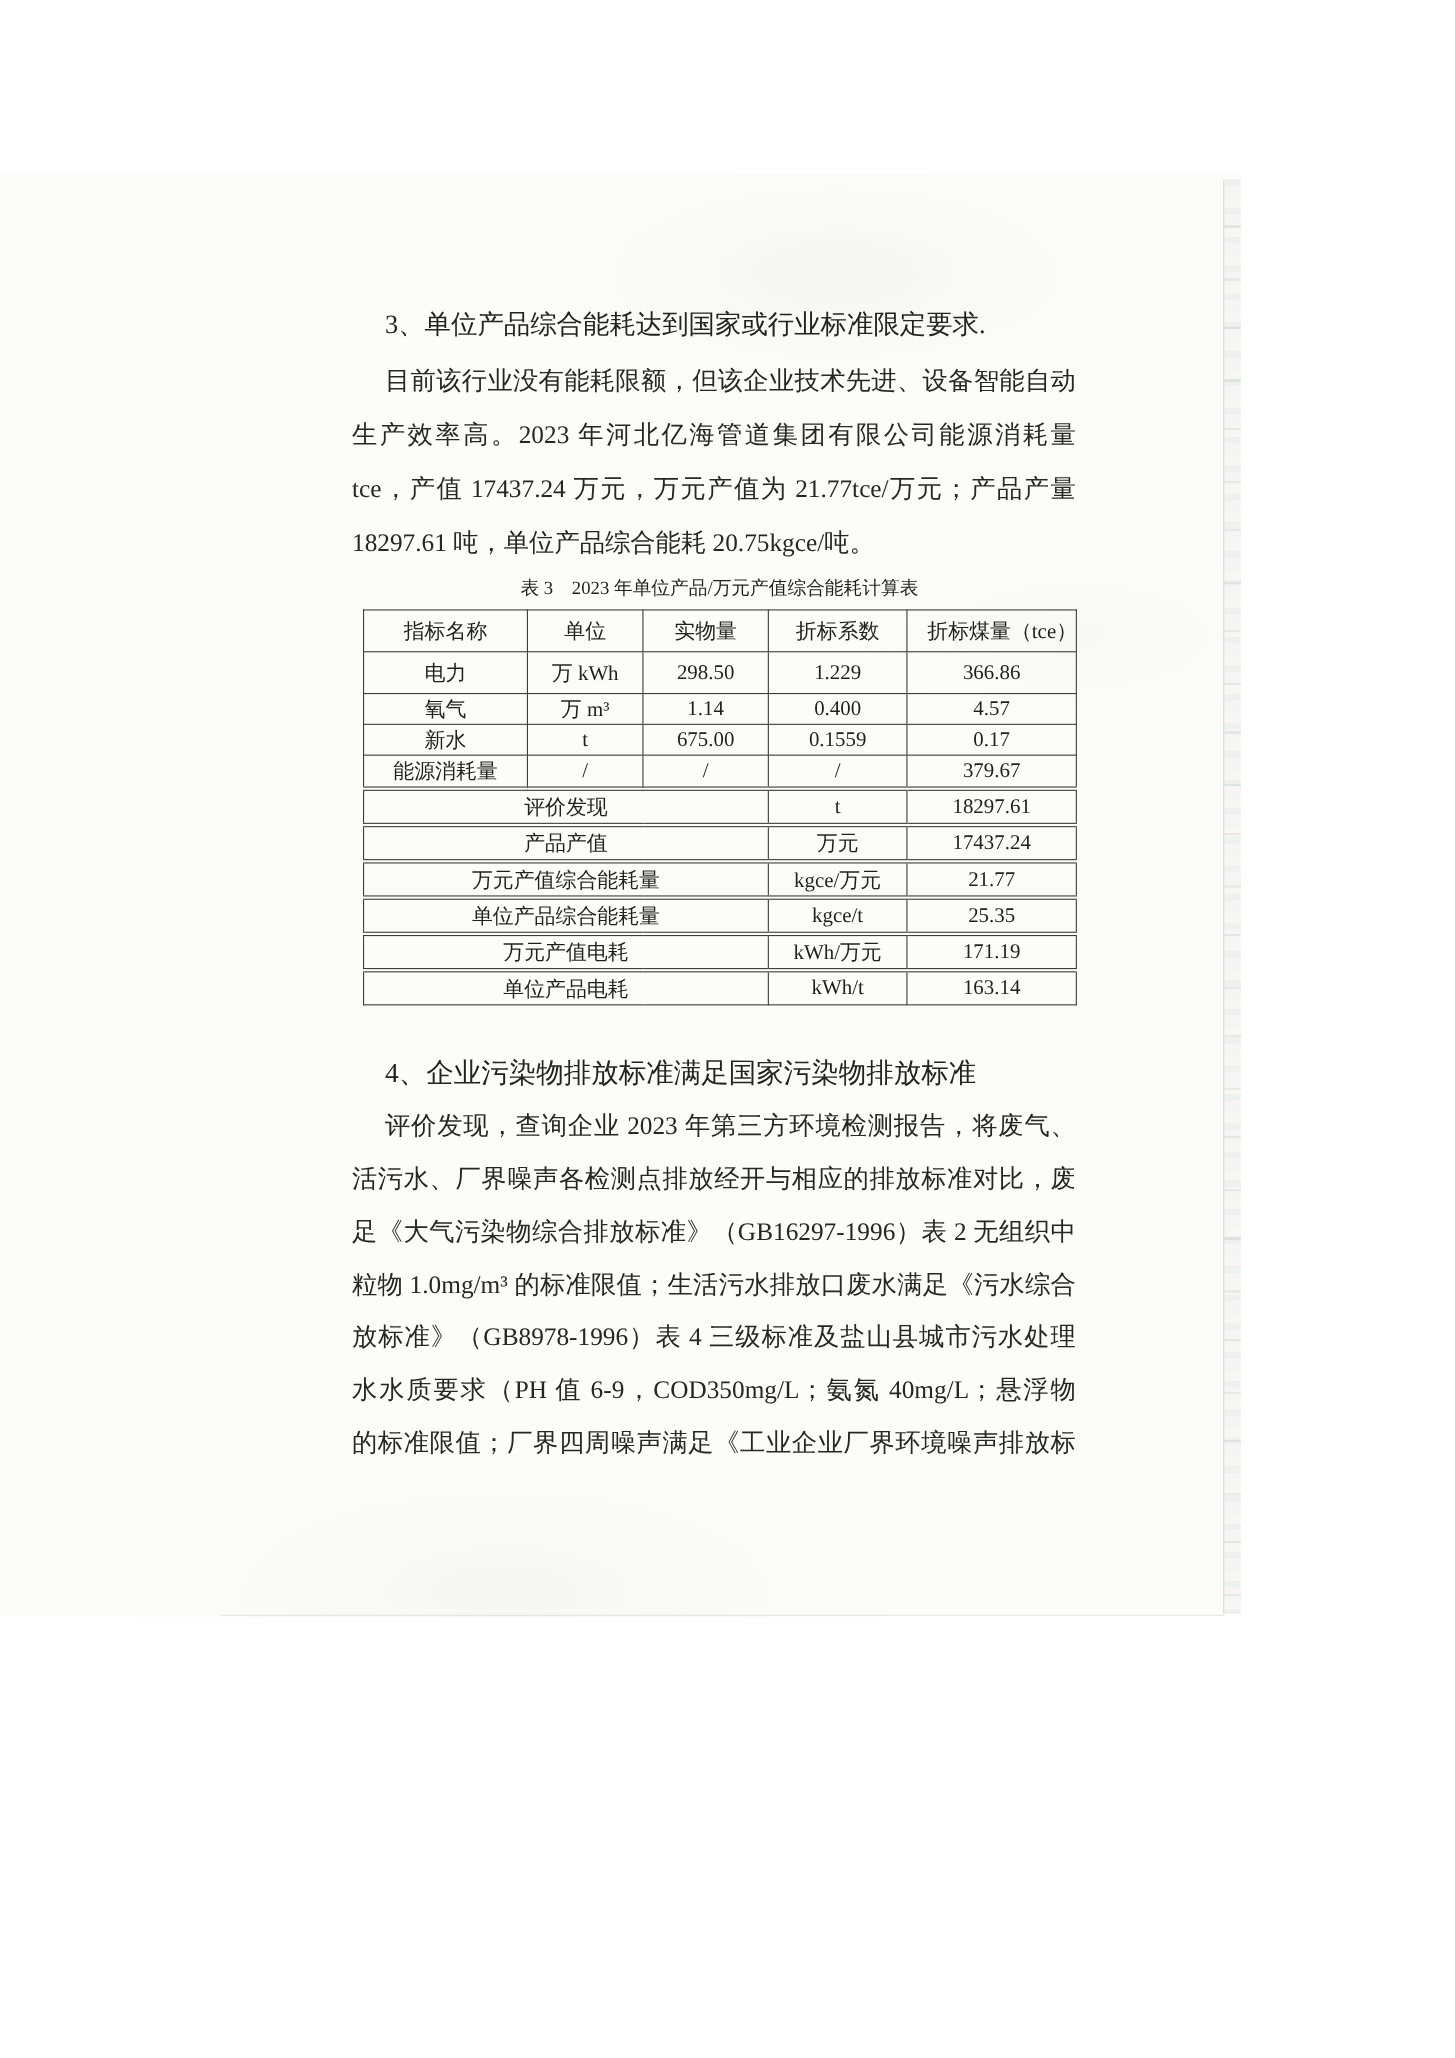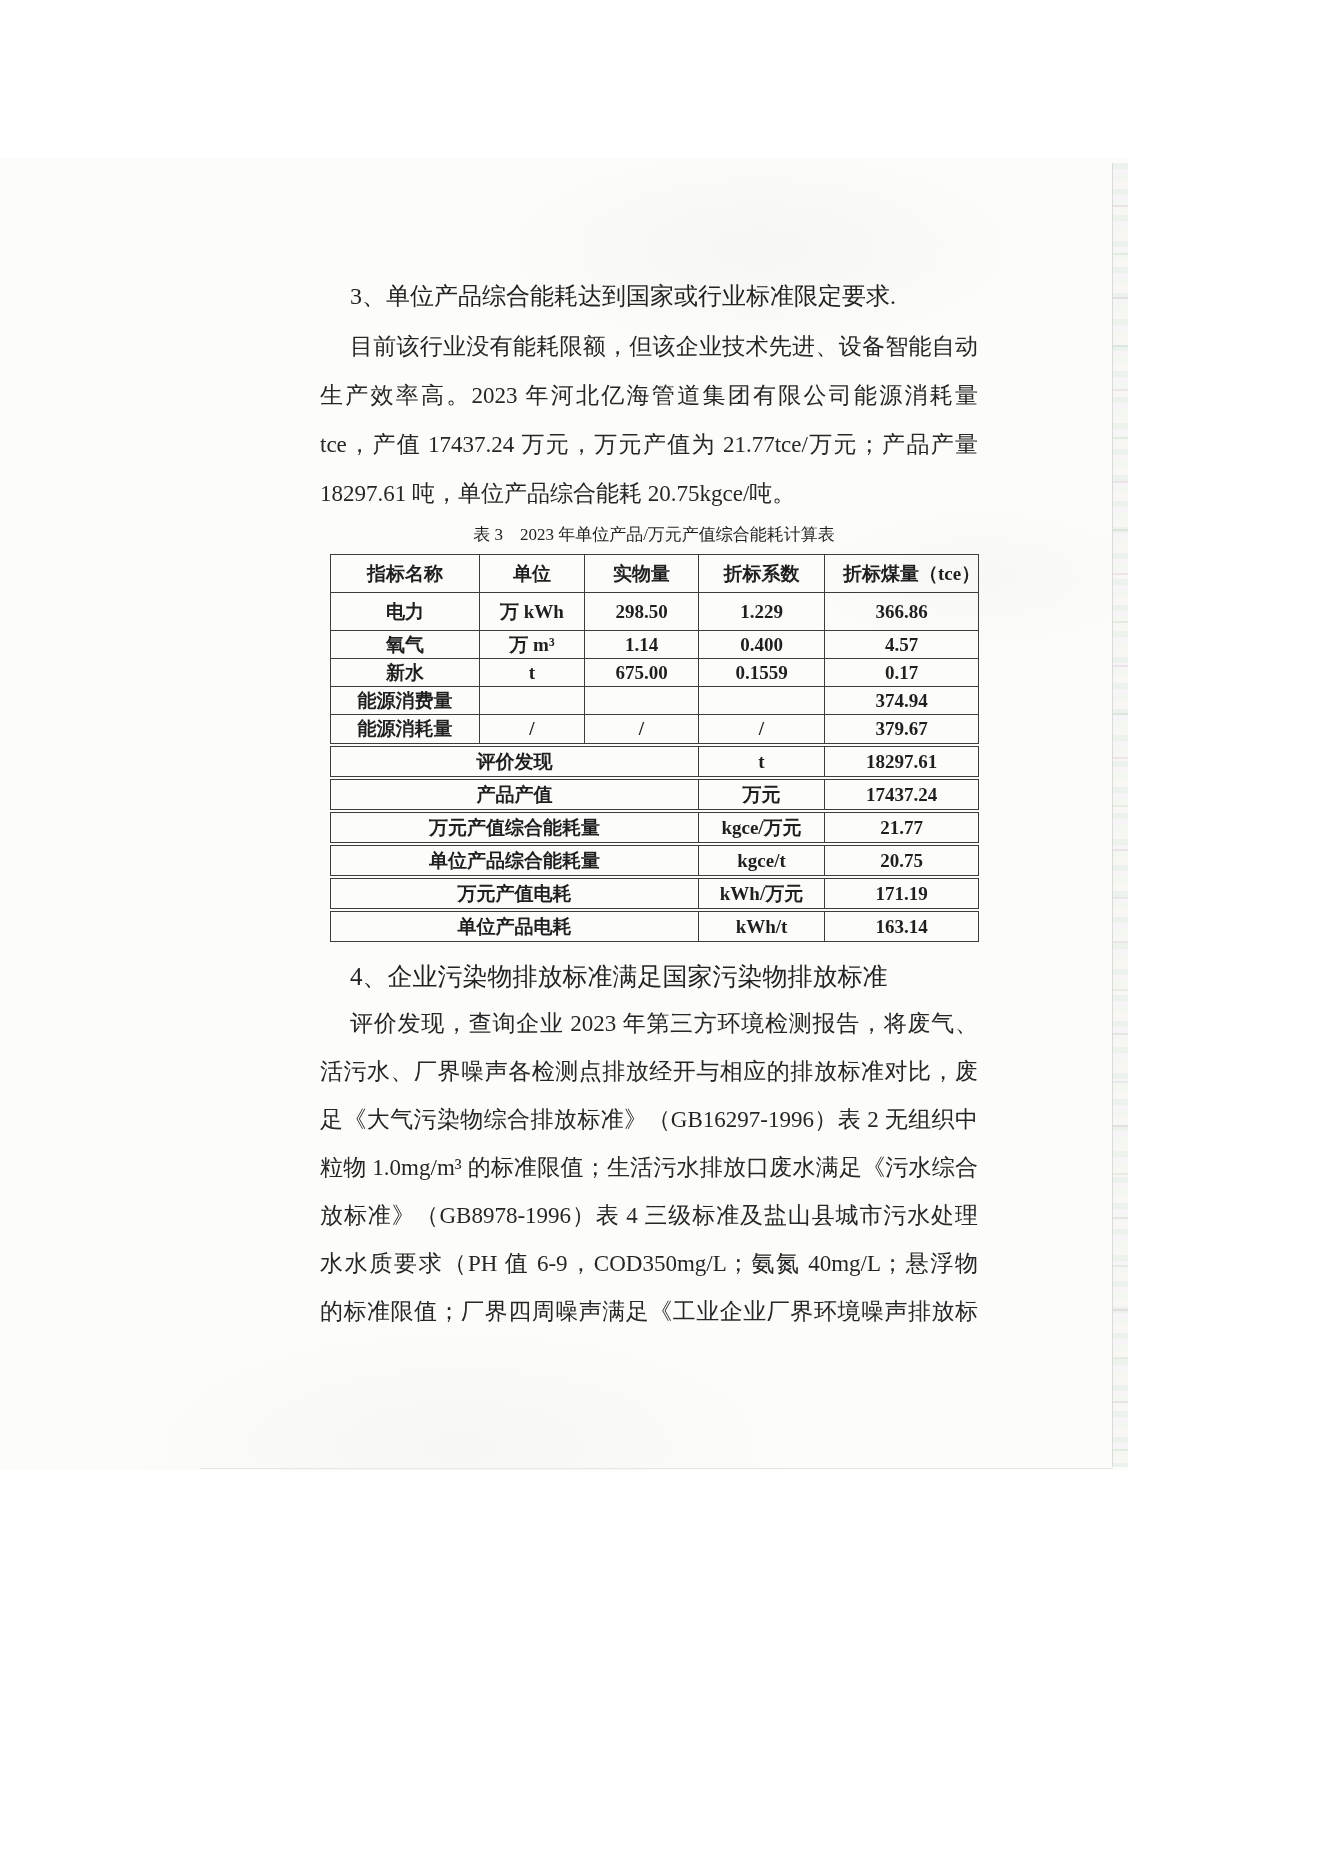--- a/index.html
+++ b/index.html
@@ -56,21 +56,21 @@
     position:absolute;left:10px;top:518px;width:648px;height:34px;
     line-height:34px;text-align:center;font-size:17px;color:#1f1f1f;
   }
   table.energy{
     position:absolute;left:10px;top:554px;width:648px;
     border-collapse:collapse;table-layout:fixed;
     font-size:19px;color:#1f1f1f;
   }
   table.energy th,table.energy td{
     border:1.5px solid #3d3d3d;text-align:center;vertical-align:middle;
-    padding:0 18px;font-weight:bold;overflow:hidden;white-space:nowrap;
+    padding:0 18px;font-weight:normal;overflow:hidden;white-space:nowrap;
   }
   tr.hrow th{height:37px;font-size:19px;}
   tr.r0 td{height:37px;}
   tr.r1 td{height:35px;}
   tr.r2 td,tr.r3 td,tr.r4 td{height:27px;}
   tr.r5 td{height:28px;}
   tr.srow td{height:29px;border-top:4px double #3d3d3d;}
 </style>
 </head>
 <body>
@@ -125,27 +125,20 @@
           <td>0.400</td>
           <td>4.57</td>
         </tr>
         <tr class="r3">
           <td>新水</td>
           <td>t</td>
           <td>675.00</td>
           <td>0.1559</td>
           <td>0.17</td>
         </tr>
-        <tr class="r4">
-          <td>能源消费量</td>
-          <td></td>
-          <td></td>
-          <td></td>
-          <td>374.94</td>
-        </tr>
         <tr class="r5">
           <td>能源消耗量</td>
           <td>/</td>
           <td>/</td>
           <td>/</td>
           <td>379.67</td>
         </tr>
         <tr class="srow">
           <td colspan="3">评价发现</td>
           <td>t</td>
@@ -157,21 +150,21 @@
           <td>17437.24</td>
         </tr>
         <tr class="srow">
           <td colspan="3">万元产值综合能耗量</td>
           <td>kgce/万元</td>
           <td>21.77</td>
         </tr>
         <tr class="srow">
           <td colspan="3">单位产品综合能耗量</td>
           <td>kgce/t</td>
-          <td>20.75</td>
+          <td>25.35</td>
         </tr>
         <tr class="srow">
           <td colspan="3">万元产值电耗</td>
           <td>kWh/万元</td>
           <td>171.19</td>
         </tr>
         <tr class="srow">
           <td colspan="3">单位产品电耗</td>
           <td>kWh/t</td>
           <td>163.14</td>

